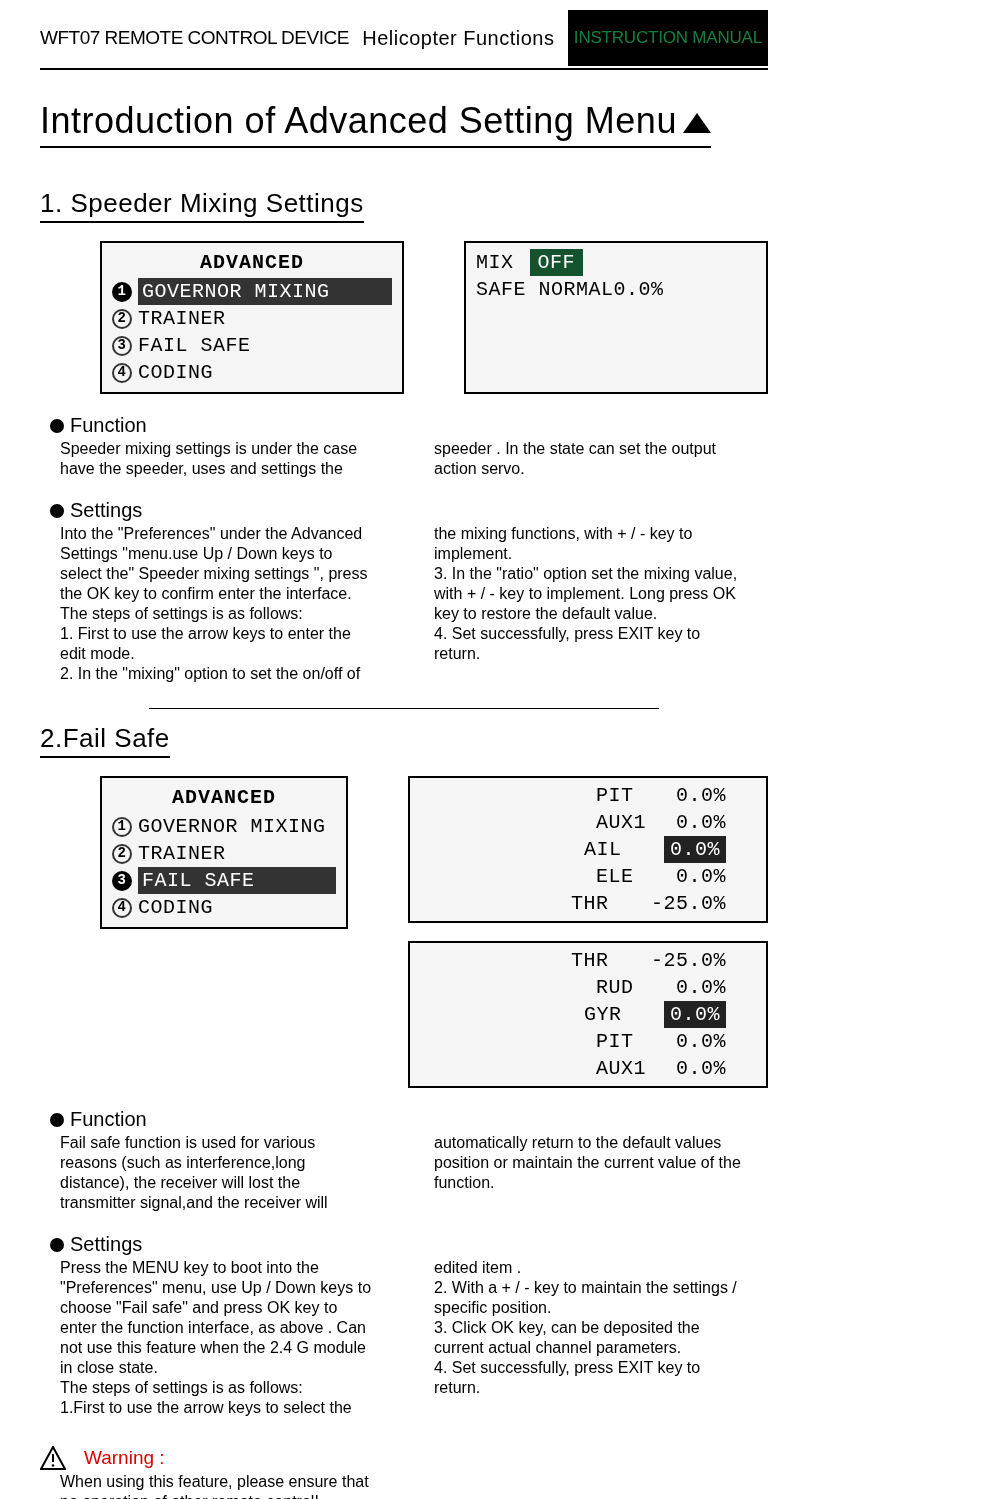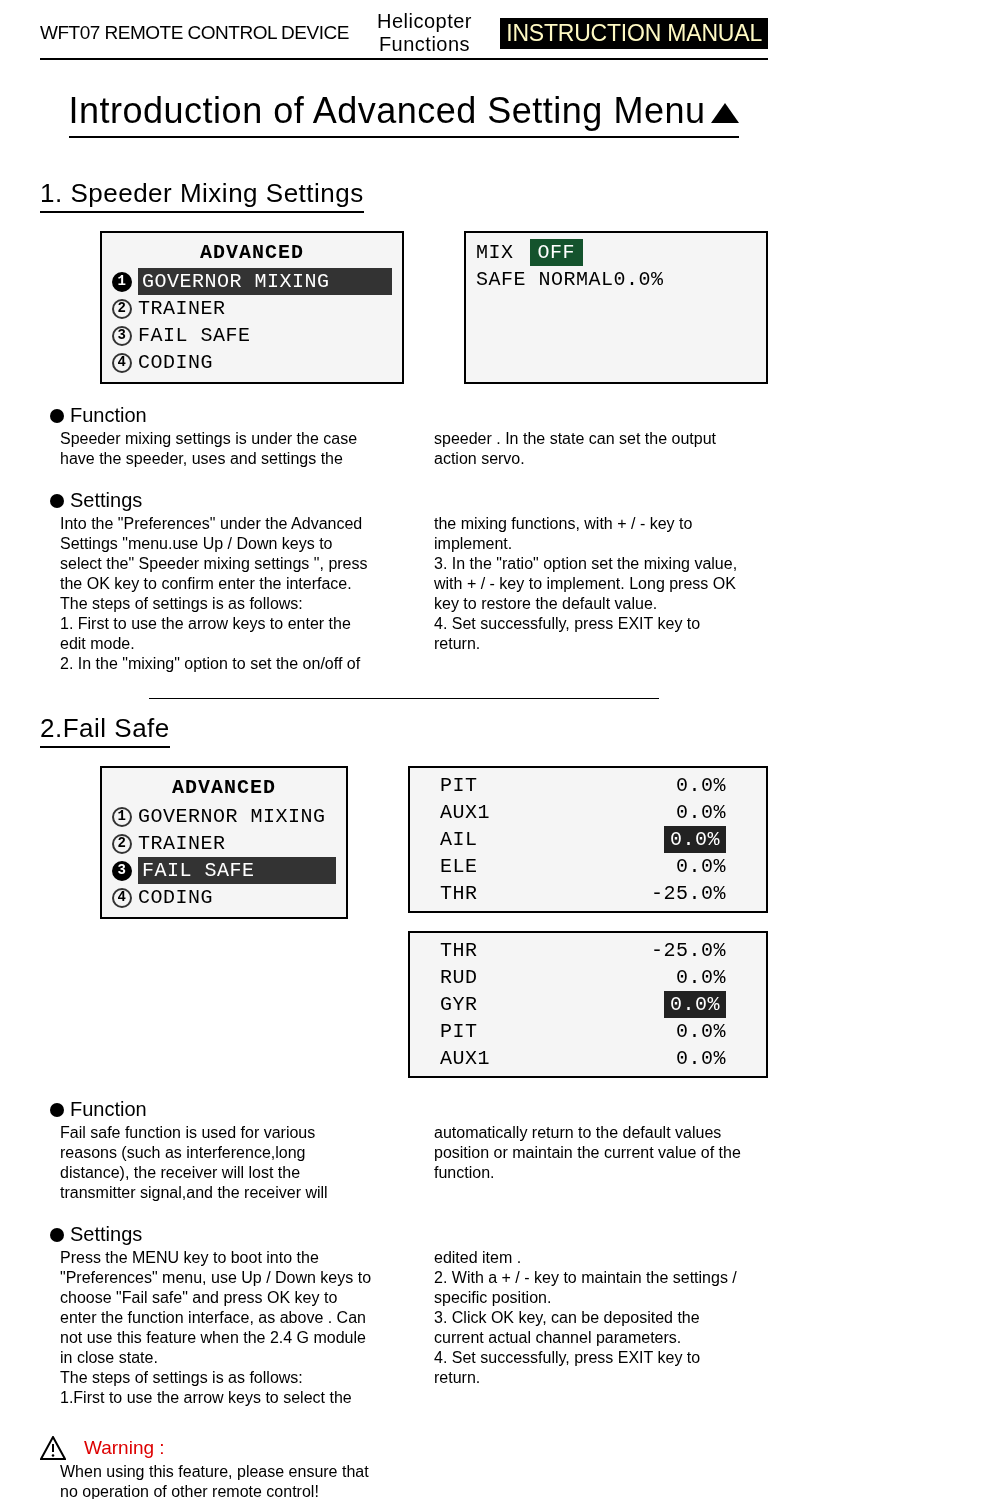--- a/index.html
+++ b/index.html
@@ -30,28 +30,28 @@
     white-space: nowrap;
   }
   .top-center {
     flex: 1;
     text-align: center;
     font-size: 20px;
     letter-spacing: 0.5px;
   }
   .top-right {
     background: #000;
-    color: #fef9c3;
-    font-size: 23px;
-    padding: 2px 6px;
+    color: #15803d;
+    font-size: 17px;
+    padding: 18px 6px;
     letter-spacing: -0.2px;
     white-space: nowrap;
   }
   .main-title-wrap {
-    text-align: center;
+    text-align: left;
     margin: 30px 0 40px 0;
     position: relative;
   }
   .main-title {
     display: inline-block;
     font-size: 36px;
     letter-spacing: 0.5px;
     border-bottom: 2px solid #000;
     padding-bottom: 4px;
     position: relative;
@@ -113,21 +113,21 @@
     background: #333;
     color: #fff;
     padding: 0 4px;
   }
   .lcd-right-line { display: flex; gap: 16px; }
   .lcd-inv {
     background: #14532d;
     color: #fff;
     padding: 0 8px;
   }
-  .lcd-table .trow { display: flex; justify-content: space-between; padding-right: 30px; }
+  .lcd-table .trow { display: flex; justify-content: flex-end; padding-right: 30px; }
   .lcd-table .trow .val.sel { background:#222; color:#fff; padding:0 6px; }
   .lcd-table .trow .ch { padding-left: 20px; width: 100px; }
   .subhead {
     font-size: 20px;
     font-weight: 400;
     margin: 10px 0 2px 10px;
     display: flex;
     align-items: center;
     gap: 4px;
   }

